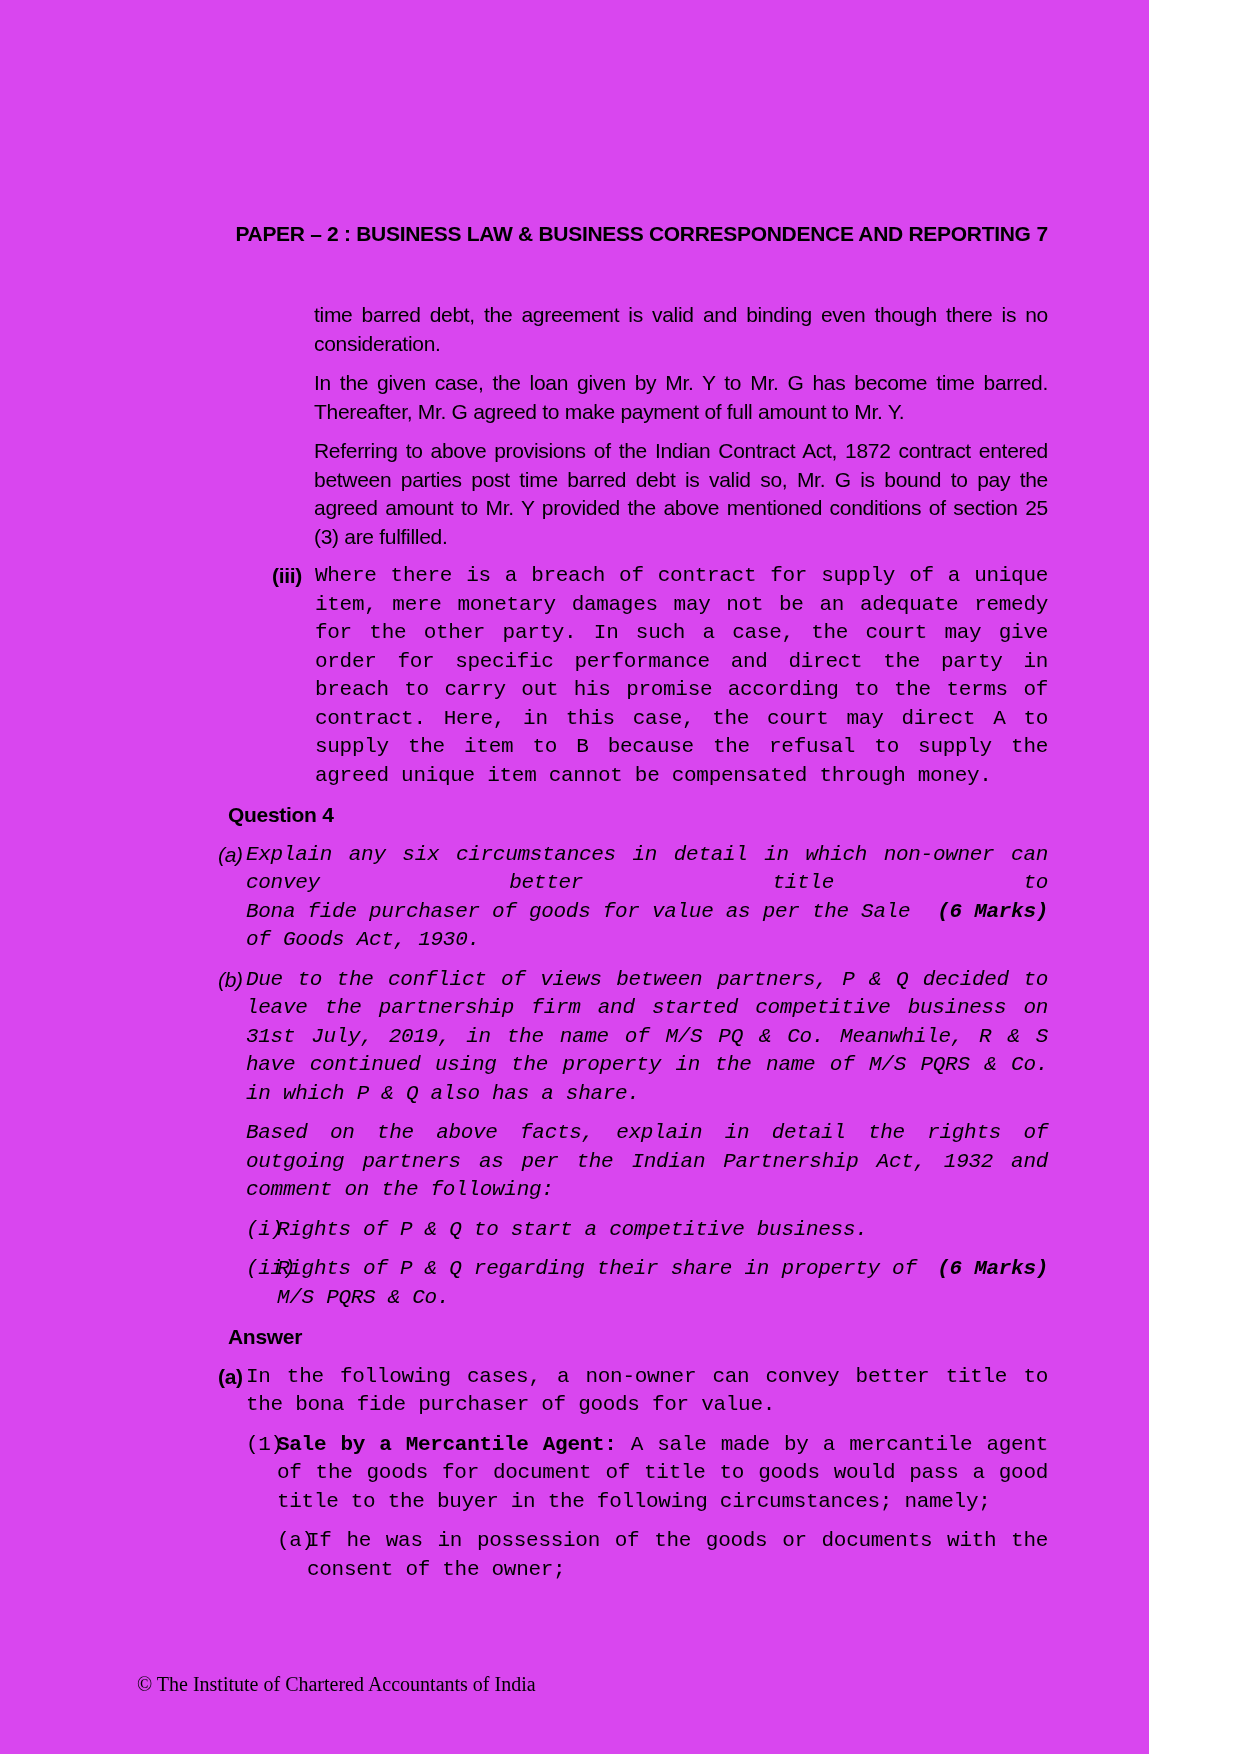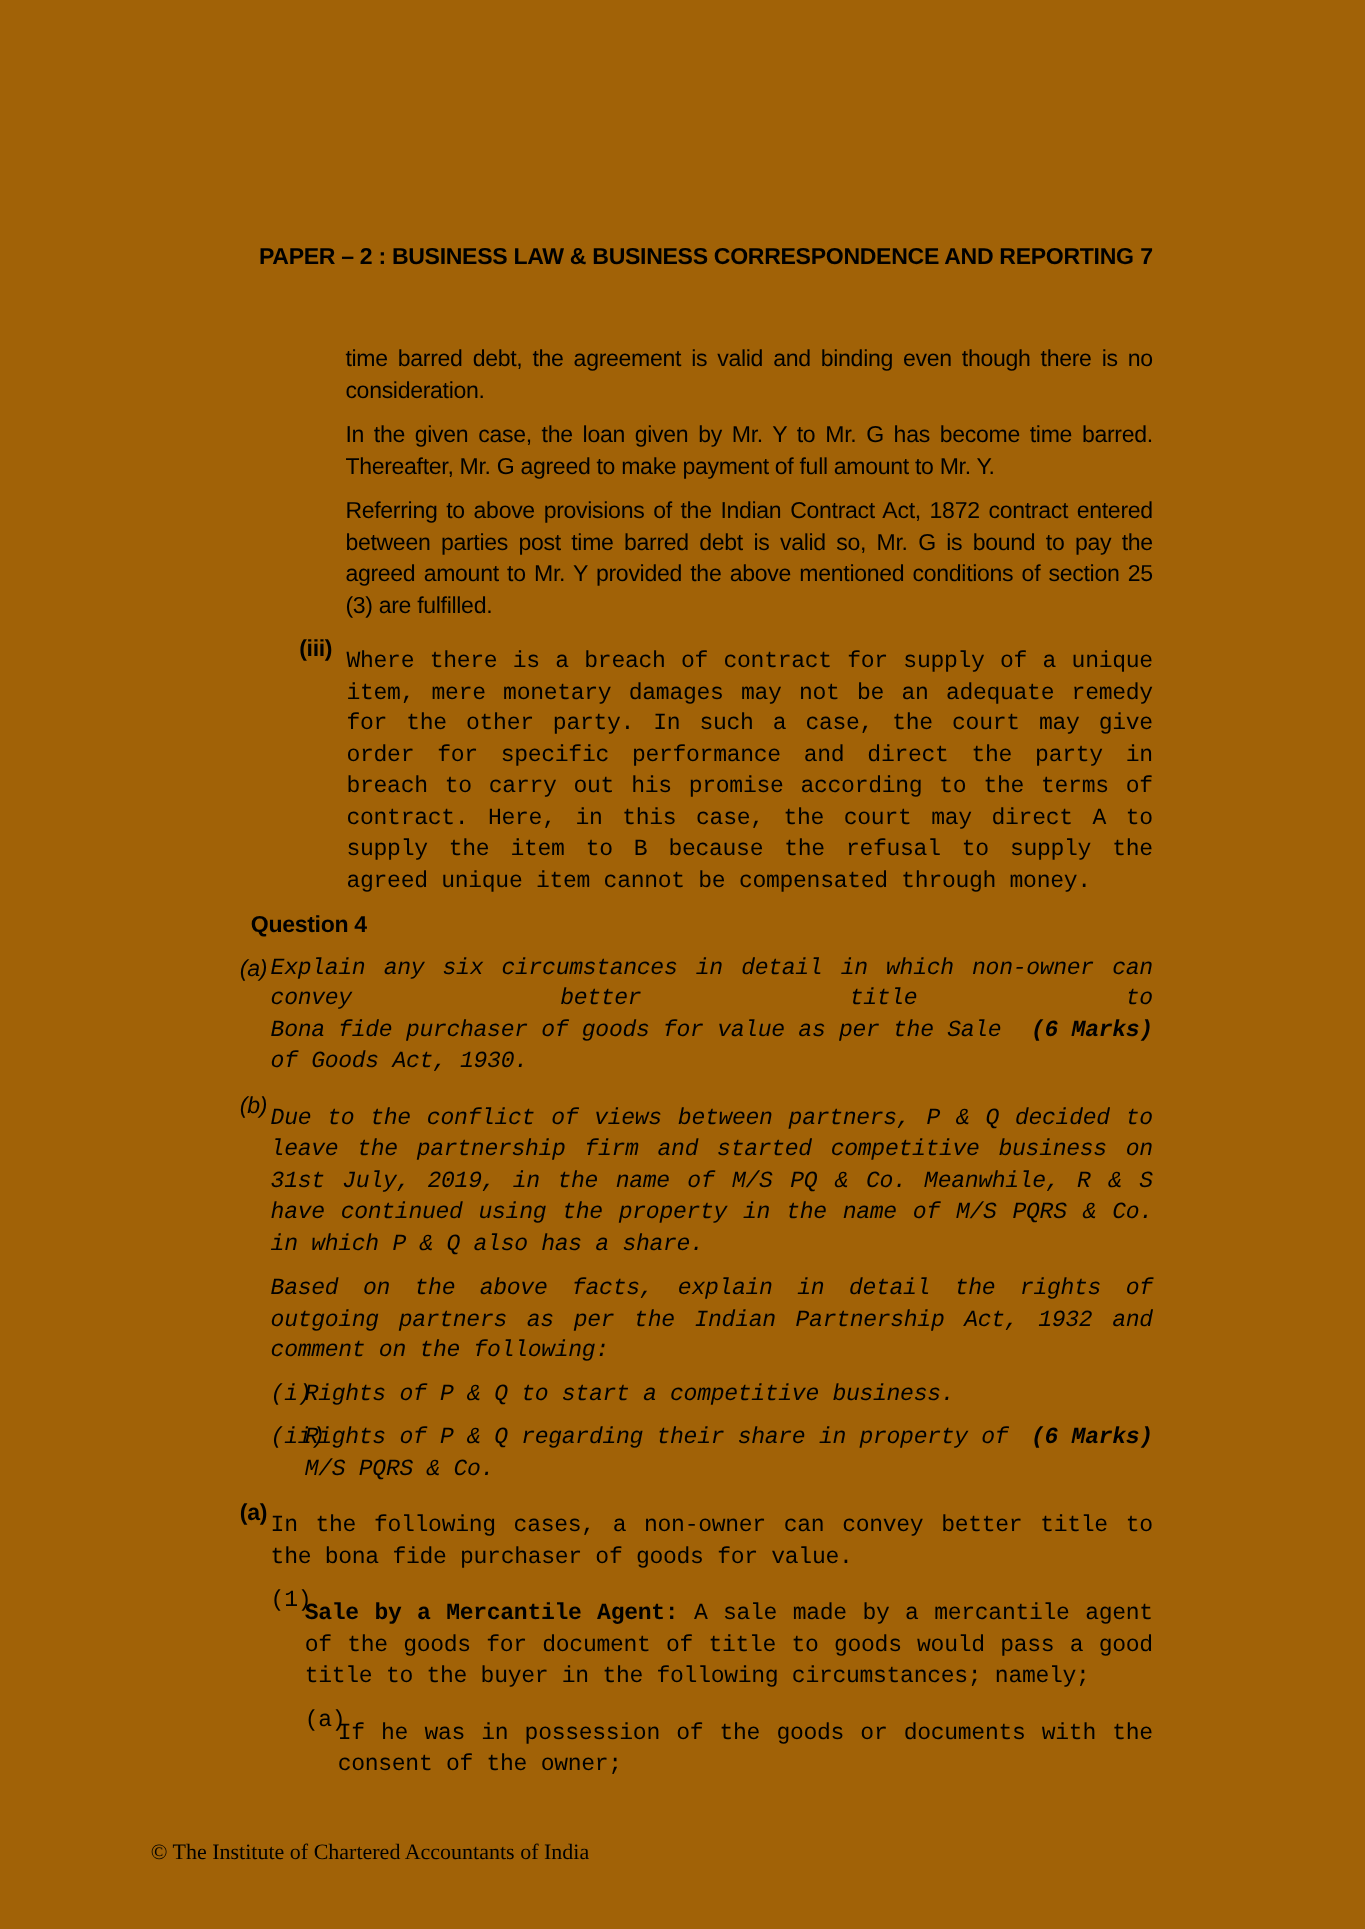--- a/index.html
+++ b/index.html
@@ -1,20 +1,20 @@
 <!DOCTYPE html>
 <html><head>
 <meta charset="utf-8">
 <style>
   html, body { margin: 0; padding: 0; background: #ffffff; }
   .page {
     position: relative;
-    width: 1241px;
+    width: 1149px;
     height: 1754px;
-    background: #a16207;
+    background: #d946ef;
     color: #000000;
     font-family: "Liberation Sans", sans-serif;
     font-size: 21px;
     line-height: 28.5px;
     letter-spacing: -0.3px;
     overflow: hidden;
   }
   .header {
     position: absolute;
     top: 220px;
@@ -28,21 +28,21 @@
     right: 0;
     top: 0;
     font-weight: bold;
   }
   .content {
     position: absolute;
     top: 301px;
     left: 218px;
     width: 830px;
   }
-  .para { text-align: justify; margin: 12px 0 11px 0; }
+  .para { text-align: justify; margin: 0 0 11px 0; }
   .q3-para { margin-left: 96px; }
   .hang { display: flex; margin: 0 0 11px 0; }
   .hang > .marker { flex: 0 0 auto; }
   .hang > .body { flex: 1 1 auto; min-width: 0; font-family: Liberation Mono, monospace; }
   .body .para:last-child { margin-bottom: 0; }
   .q3-item { padding-left: 54px; }
   .q3-item > .marker { width: 43px; font-weight: bold; }
   .q3-item > .body { text-align: justify; }
   .heading { font-weight: bold; margin: 0 0 11px 10px; font-size: 21px; }
   .q-item { font-style: italic; }
@@ -124,20 +124,21 @@
           <div class="body">
             <div class="line flexline">
               <span>Rights of P &amp; Q regarding their share in property of M/S PQRS &amp; Co.</span>
               <span class="marks">(6 Marks)</span>
             </div>
           </div>
         </div>
       </div>
     </div>
 
+    <h2 class="heading">Answer</h2>
 
     <div class="hang ans-item">
       <span class="marker">(a)</span>
       <div class="body">
         <p class="para">In the following cases, a non-owner can convey better title to the bona fide purchaser of goods for value.</p>
 
         <div class="hang point">
           <span class="marker">(1)</span>
           <div class="body">
             <p class="para"><span class="lead">Sale by a Mercantile Agent:</span> <span>A sale made by a mercantile agent of the goods for document of title to goods would pass a good title to the buyer in the following circumstances; namely;</span></p>

